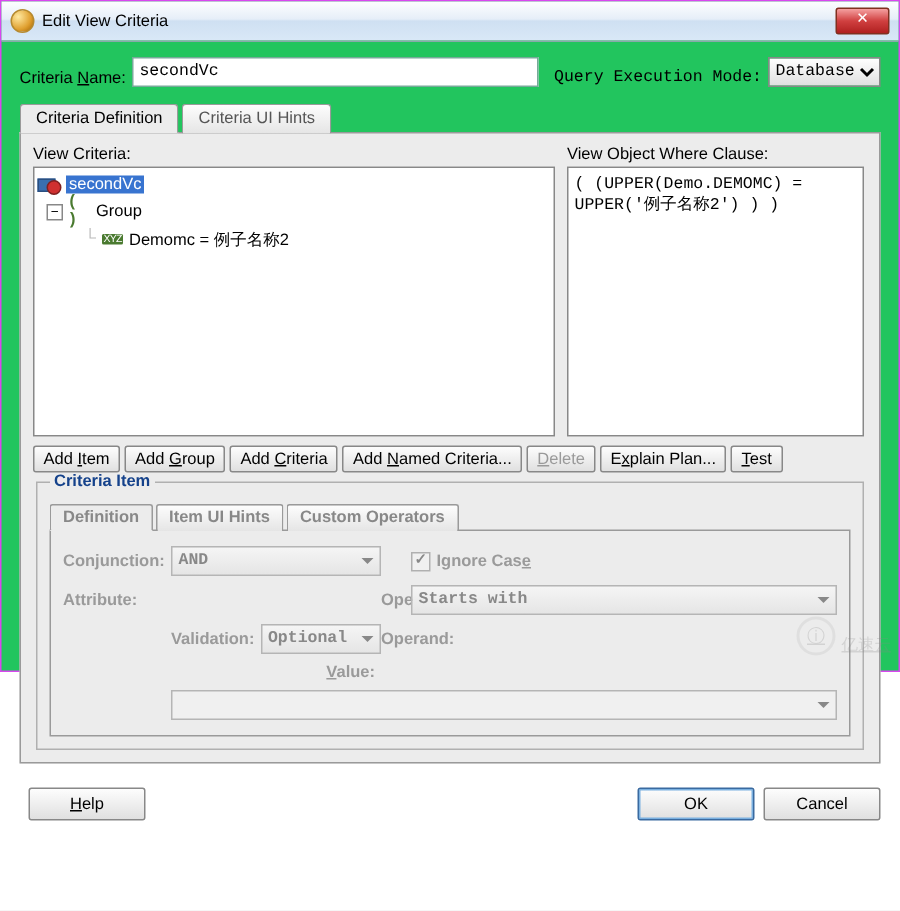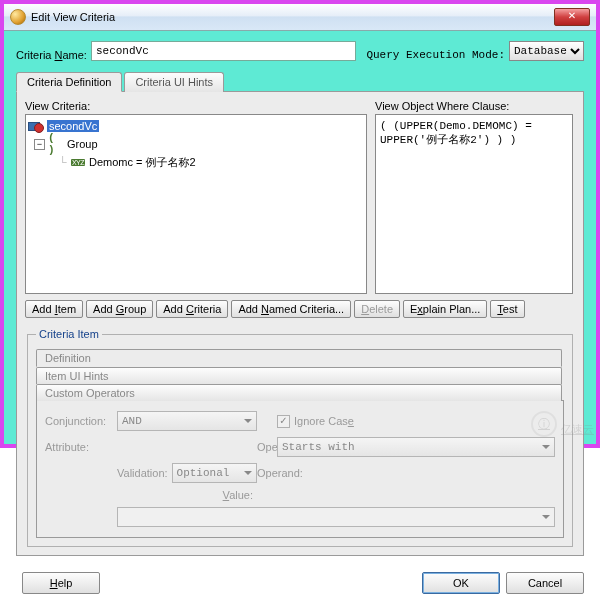--- a/index.html
+++ b/index.html
@@ -1,17 +1,17 @@
 <!DOCTYPE html>
 <html><head>
 <meta charset="utf-8">
 <style>
 * { box-sizing: border-box; font-family: "Tahoma", "SimSun", sans-serif; font-size: 11px; }
 body { margin: 0; background: #fff; width: 600px; height: 607px; overflow: hidden; position: relative; }
-.window { border: 4px solid #d946ef; width: 600px; height: 448px; background: #5eead4; }
+.window { border: 1px solid #d946ef; width: 600px; height: 448px; background: #22c55e; }
 .titlebar { height: 27px; background: linear-gradient(#fdfeff, #e6eef8 45%, #cfe0f2 50%, #d9e8f7); display: flex; align-items: center; padding: 0 6px; border-bottom: 1px solid #8aa; }
 .titlebar .ticon { width: 16px; height: 16px; margin-right: 5px; background: radial-gradient(circle at 30% 30%, #ffe9a0, #e0a030 60%, #a06000); border-radius: 50%; border:1px solid #b58a30; }
 .titlebar .ttext { flex: 1; color: #000; }
 .closebtn { width: 36px; height: 18px; background: linear-gradient(#f5a0a0,#d04040 50%,#b02020); border: 1px solid #803020; border-radius: 2px; color: #fff; text-align: center; line-height: 14px; font-size: 10px; }
 .content { padding: 10px 12px 8px 12px; }
 .row1 { display: flex; align-items: flex-end; margin-bottom: 10px; }
 .lbl { color: #000; }
 .underline { text-decoration: underline; }
 input[type=text].nm { flex: 1; height: 20px; border: 1px solid #7a9; background: #fff; padding: 0 4px; margin: 0 10px 0 4px; font-family: "Courier New", monospace; }
 select.qmode { width: 75px; height: 20px; border: 1px solid #888; background: linear-gradient(#fff,#e0e0e0); font-family: "Courier New", monospace; }
@@ -31,23 +31,23 @@
 .rooticon { background:#fff; }
 .root-badge { width:16px; height:14px; position:relative; }
 .root-badge:before { content:""; position:absolute; left:0; top:3px; width:10px; height:7px; background:#3a6fb0; border:1px solid #2a4f80; }
 .root-badge:after { content:""; position:absolute; right:0; bottom:0; width:8px; height:8px; background:#d03030; border-radius:50%; border:1px solid #802020; }
 .sel { background:#3874d0; color:#fff; padding:0 2px; }
 .groupicon { color:#4a7a30; font-weight:bold; font-size:11px; font-family:"Courier New",monospace; }
 .xyzicon { background:#4a7a30; color:#fff; font-size:7px; padding:0 1px; border-radius:1px; letter-spacing:-0.5px; }
 .btnrow { display:flex; gap:3px; margin-top:6px; flex-wrap:nowrap;align-items:center; }
 .btn { border:1px solid #888; background:linear-gradient(#fdfdfd,#e0e0e0); padding:2px 6px; border-radius:2px; white-space:nowrap; }
 .btn.dis { color:#9a9a9a; }
-fieldset { border:1px solid #b0b0b0; margin-top:10px; padding:6px 8px 8px 8px; }
+fieldset { border:1px solid #b0b0b0; padding:6px 8px 8px 8px;font-weight:bold; }
 legend { color:#15428b; padding:0 3px; }
-.subtabs { display:flex; margin-top:2px;flex-direction:column; }
+.subtabs { display:flex; margin-top:2px; }
 .subtab { padding:2px 8px; border:1px solid #9a9a9a; border-bottom:none; background:linear-gradient(#fdfdfd,#e5e5e5); margin-right:2px; border-radius:2px 2px 0 0; position:relative; top:1px; color:#888; }
 .subtab.active { background:#ececec; border-bottom:1px solid #ececec; color:#888; }
 .subtabbody { border:1px solid #9a9a9a; padding:10px 8px; background:#ececec; }
 .grid2 { display:grid; grid-template-columns: 72px 140px 20px auto; row-gap:6px; align-items:center; }
 .dislbl { color:#9a9a9a; }
 .combo { height:20px; border:1px solid #b5b5b5; background:linear-gradient(#f5f5f5,#e5e5e5); display:flex; align-items:center; padding:0 4px; color:#888; position:relative; font-family:"Courier New",monospace; }
 .combo:after { content:""; position:absolute; right:4px; top:7px; border:4px solid transparent; border-top-color:#888; }
 .chk { width:13px; height:13px; border:1px solid #b0b0b0; background:#f0f0f0; display:inline-flex; align-items:center; justify-content:center; margin-right:4px; color:#888; font-size:10px; line-height:10px; }
 .rightcol { display:flex; align-items:center; }
 .vcombo { width:150px; }

